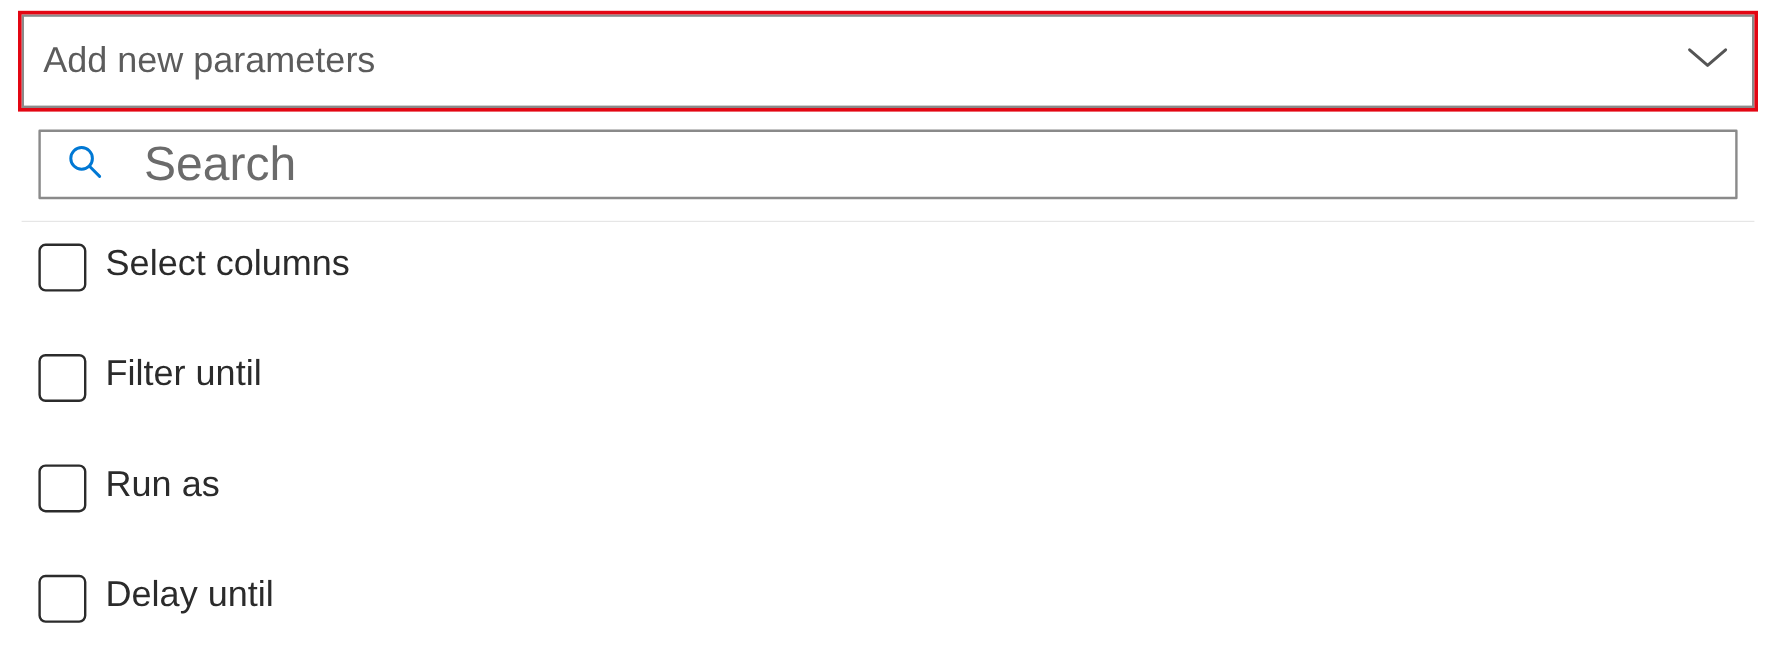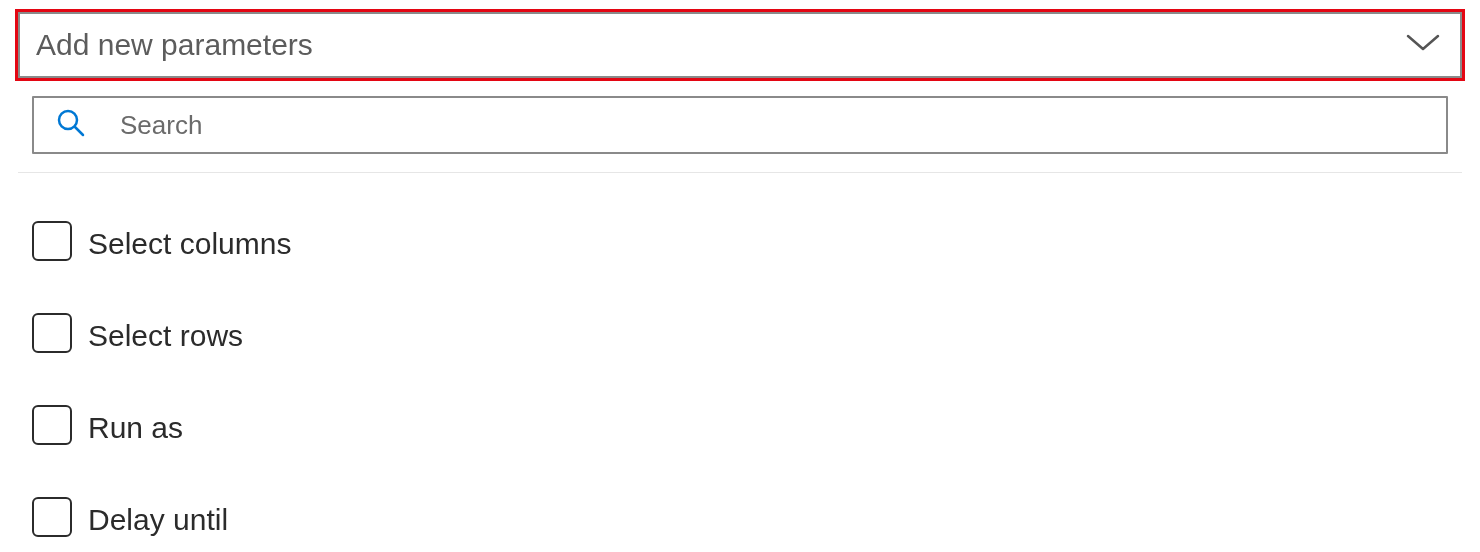--- a/index.html
+++ b/index.html
@@ -9,21 +9,21 @@
       width: 1480px;
       height: 552px;
       overflow: hidden;
     }
     .dropdown-header {
       position: relative;
       margin: 12px 18px 0 18px;
       border: 2px solid #8a8a8a;
       outline: 3px solid #e30613;
       outline-offset: 0;
-      height: 66px;
+      height: 78px;
       display: flex;
       align-items: center;
       padding: 0 16px;
       cursor: pointer;
       background: #fff;
     }
     .dropdown-header .label {
       font-size: 30px;
       color: #5c5c5c;
       font-weight: 400;
@@ -51,35 +51,35 @@
       padding: 0 22px;
       background: #fff;
     }
     .search-box svg {
       flex: 0 0 auto;
       margin-right: 34px;
     }
     .search-box input {
       border: none;
       outline: none;
-      font-size: 26px;
+      font-size: 40px;
       color: #333;
       flex: 1;
       font-family: inherit;
       background: transparent;
     }
     .search-box input::placeholder {
       color: #6b6b6b;
     }
     .options {
       padding: 18px 14px 0 14px;
     }
     .option {
       display: flex;
-      align-items: flex-end;
+      align-items: flex-start;
       height: 70px;
       margin-bottom: 22px;
       cursor: pointer;
     }
     .checkbox {
       width: 40px;
       height: 40px;
       border: 2px solid #2b2b2b;
       border-radius: 6px;
       flex: 0 0 auto;
@@ -118,21 +118,21 @@
     </div>
   </div>
 
   <div class="options">
     <div class="option">
       <div class="checkbox"></div>
       <span class="option-label">Select columns</span>
     </div>
     <div class="option">
       <div class="checkbox"></div>
-      <span class="option-label">Select rows</span>
+      <span class="option-label">Filter until</span>
     </div>
     <div class="option">
       <div class="checkbox"></div>
       <span class="option-label">Run as</span>
     </div>
     <div class="option">
       <div class="checkbox"></div>
       <span class="option-label">Delay until</span>
     </div>
   </div>

